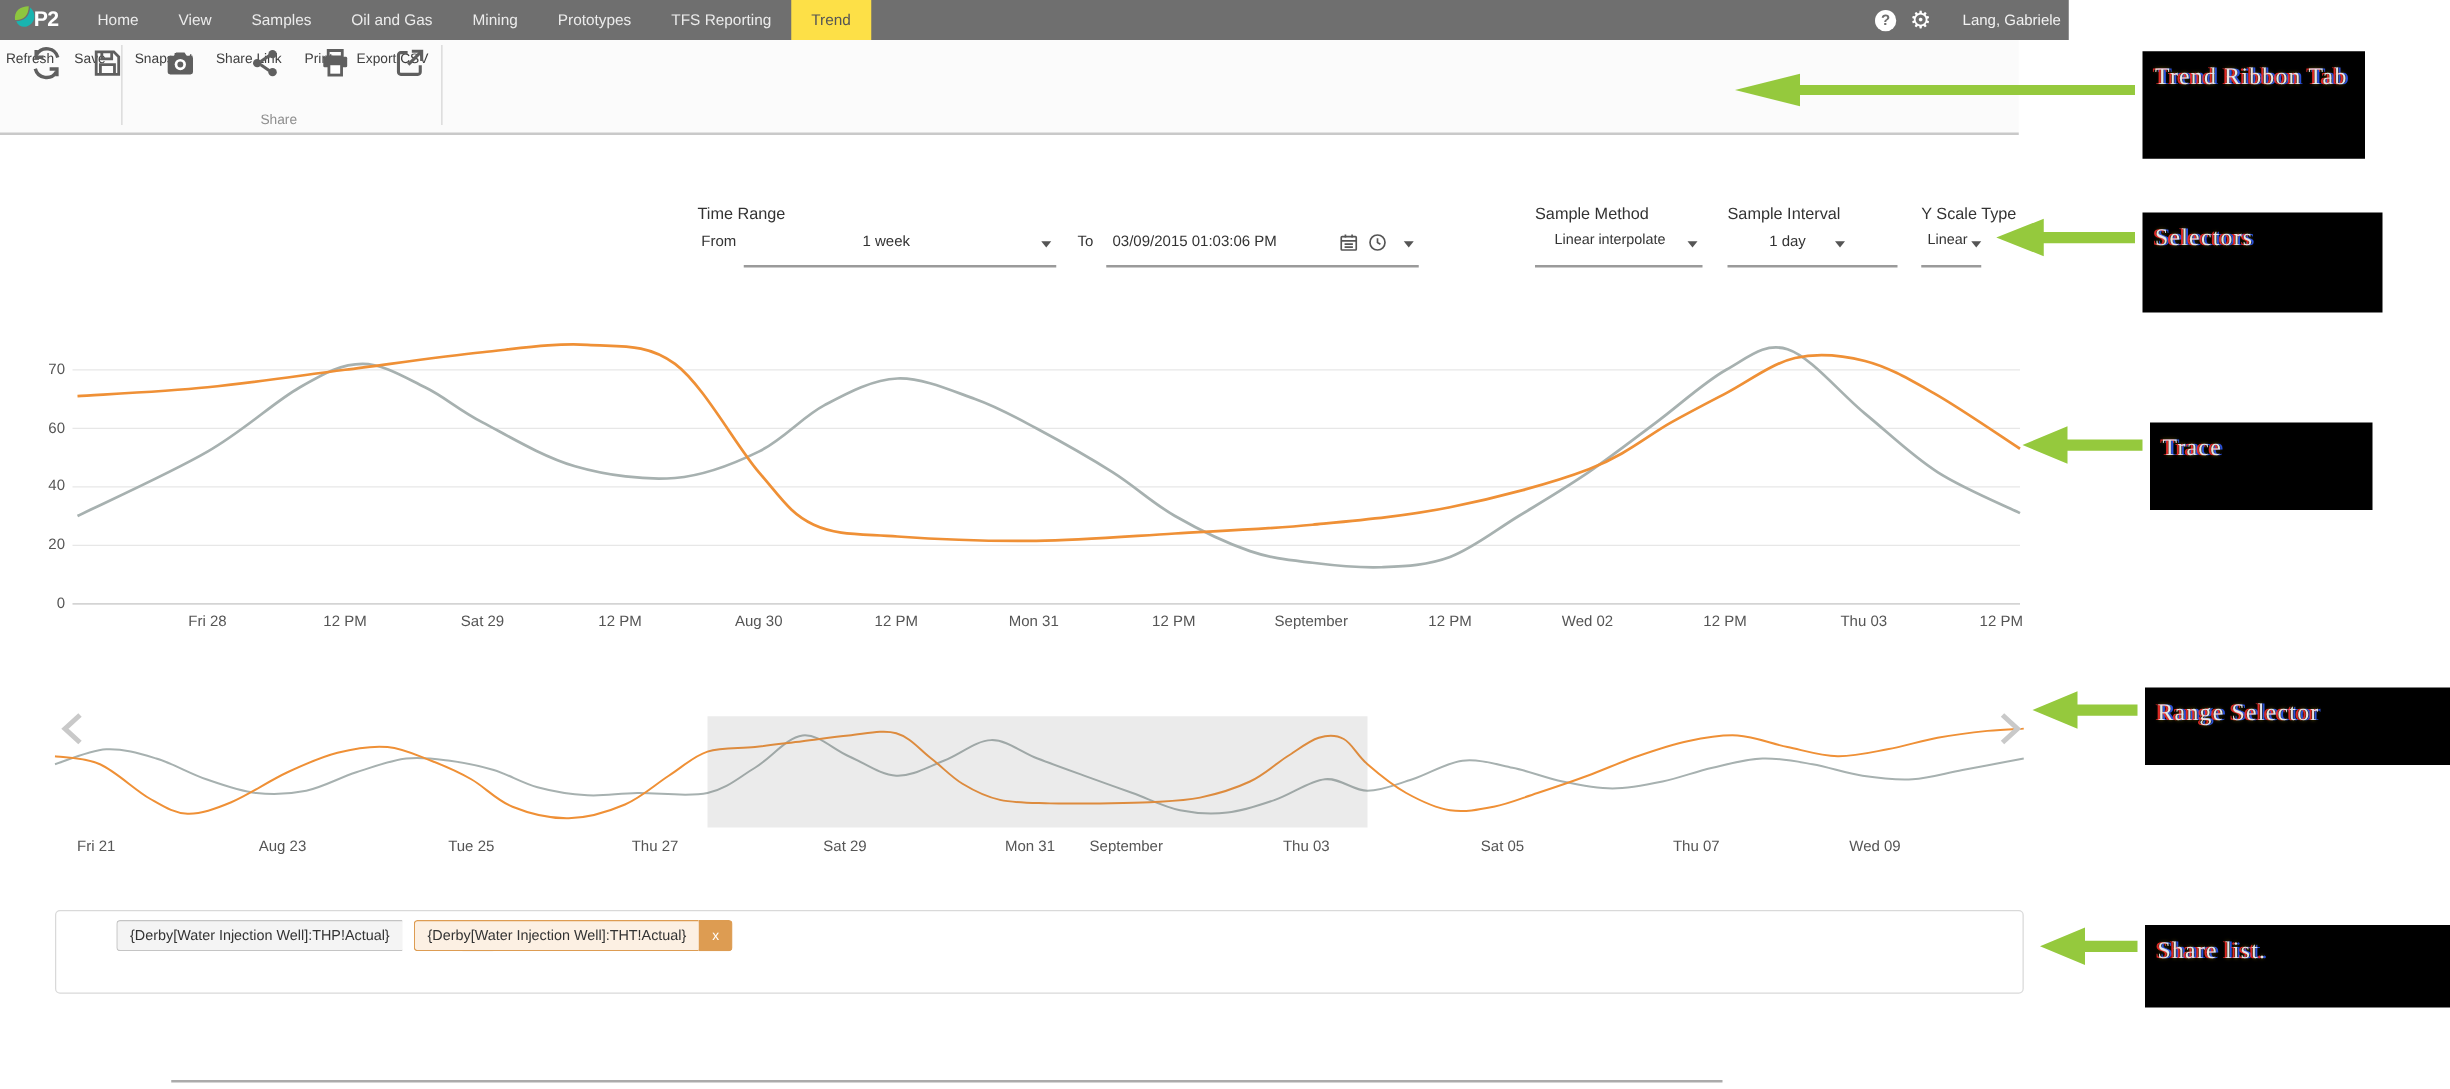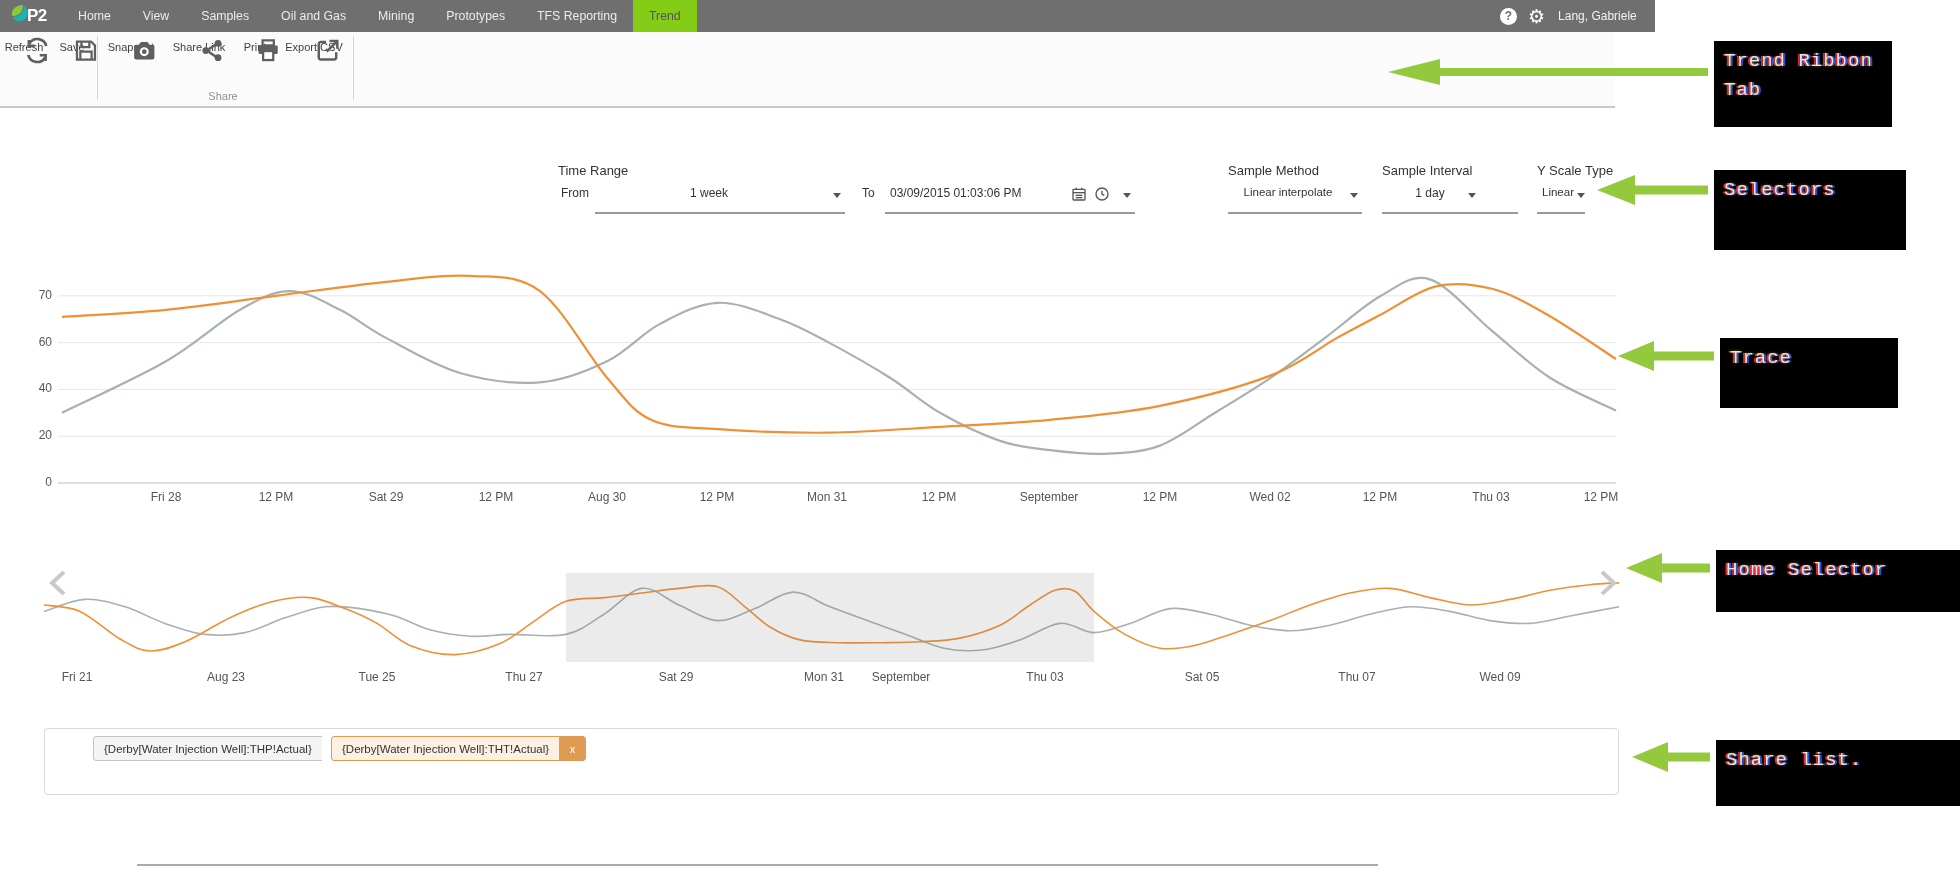--- a/index.html
+++ b/index.html
@@ -8,26 +8,26 @@
     background:#ffffff;font-family:"Liberation Sans",sans-serif;
     -webkit-font-smoothing:antialiased;
   }
   
   .navbar{position:absolute;left:0;top:0;width:1655px;height:32px;background:#6f6f6f;}
   .logo{position:absolute;left:10px;top:3px;width:46px;height:26px;}
   .logo-mark{position:absolute;left:0;top:1px;}
   .logo-text{position:absolute;left:17px;top:3px;color:#fff;font-size:17px;font-weight:bold;letter-spacing:-0.5px;}
   .nav-items{position:absolute;left:62px;top:0;height:32px;display:flex;}
   .nav-item{padding:0 16px;line-height:32px;font-size:12.3px;color:#ececec;cursor:pointer;white-space:nowrap;}
-  .nav-item.active{background:#84cc16;color:#555;}
+  .nav-item.active{background:#fde047;color:#555;}
   .nav-right{position:absolute;left:1500px;top:0;height:32px;display:flex;align-items:center;gap:11px;}
   .help-circle{width:17px;height:17px;border-radius:50%;background:#fff;color:#6f6f6f;font-size:12px;font-weight:bold;
     display:flex;align-items:center;justify-content:center;}
   .gear{color:#fff;font-size:19px;line-height:19px;}
-  .username{color:#f2f2f2;font-size:12px;padding-left:2px;}
+  .username{color:#f2f2f2;font-size:12px;padding-left:2px;margin-left:12px;}
   
   .ribbon{position:absolute;left:0;top:32px;width:1615px;height:74px;background:#fbfbfb;border-bottom:2px solid #c9c9c9;}
   .rb-btn{position:absolute;top:5px;transform:translateX(-50%);display:flex;flex-direction:column;align-items:center;cursor:pointer;}
   .rb-btn .ic{width:27px;height:27px;}
   .rb-btn .lbl{margin-top:4px;font-size:11px;color:#3f3f3f;white-space:nowrap;}
   .rb-sep{position:absolute;top:4px;width:1px;height:64px;background:#d5d5d5;}
   .rb-group{position:absolute;top:58px;transform:translateX(-50%);font-size:11px;color:#8f8f8f;}
   
   .ctl-label{position:absolute;font-size:13px;color:#333;white-space:nowrap;}
   .ctl-value{position:absolute;height:29px;border-bottom:2px solid #9a9a9a;font-size:12px;color:#333;}
@@ -43,21 +43,21 @@
   
   .tagbox{position:absolute;left:44px;top:728px;width:1573px;height:65px;background:#fff;border:1px solid #d9d9d9;border-radius:4px;}
   .pill{position:absolute;top:7px;height:25px;display:inline-flex;border-radius:3px;overflow:hidden;font-size:11.5px;}
   .pill .ptxt{display:flex;align-items:center;padding:0 10px;white-space:nowrap;}
   .pill .pclose{width:25px;display:flex;align-items:center;justify-content:center;color:#fff;font-size:11px;cursor:pointer;}
   .pill.gray .ptxt{background:#f4f4f4;border:1px solid #c4c4c4;border-right:none;border-radius:3px 0 0 3px;color:#333;}
   .pill.gray .pclose{background:#9d9d9d;border:1px solid #9d9d9d;border-radius:0 3px 3px 0;}
   .pill.orange .ptxt{background:#fcf0e3;border:1px solid #dd9c52;border-right:none;border-radius:3px 0 0 3px;color:#333;}
   .pill.orange .pclose{background:#dd9c52;border:1px solid #dd9c52;border-radius:0 3px 3px 0;}
   
-  .ann-box{position:absolute;background:#000;color:#e6e6e6;font-family:Liberation Mono, monospace;
+  .ann-box{position:absolute;background:#000;color:#e6e6e6;font-family:Liberation Serif, serif;
     font-size:19px;line-height:1.55;padding:6px 10px;box-sizing:border-box;letter-spacing:1px;
     text-shadow:-2px 0 0 rgba(255,45,45,.85), 2px 0 0 rgba(45,90,255,.85), 0 0 3px rgba(255,225,0,.5);}
   .bottom-line{position:absolute;left:137px;top:864px;width:1241px;height:2px;background:#ababab;}
 </style>
 </head>
 <body>
 
 <div class="navbar">
   <div class="logo">
     <svg class="logo-mark" width="20" height="22" viewBox="0 0 20 22">
@@ -265,15 +265,15 @@
     <path d="M1388,72 L1440,59 L1440,68 L1708,68 L1708,76 L1440,76 L1440,85 Z" fill="#95c93d"></path>
     <path d="M1597,190 L1635,175 L1635,185.5 L1708,185.5 L1708,194.5 L1635,194.5 L1635,205 Z" fill="#95c93d"></path>
     <path d="M1618,356 L1654,341 L1654,351.5 L1714,351.5 L1714,360.5 L1654,360.5 L1654,371 Z" fill="#95c93d"></path>
     <path d="M1626,568 L1662,553 L1662,563.5 L1710,563.5 L1710,572.5 L1662,572.5 L1662,583 Z" fill="#95c93d"></path>
     <path d="M1632,757 L1668,742 L1668,752.5 L1710,752.5 L1710,761.5 L1668,761.5 L1668,772 Z" fill="#95c93d"></path>
   </svg>
 <div id="ann-boxes">
     <div class="ann-box" style="left: 1714px; top: 41px; width: 178px; height: 86px;">Trend Ribbon Tab</div>
     <div class="ann-box" style="left: 1714px; top: 170px; width: 192px; height: 80px;">Selectors</div>
     <div class="ann-box" style="left: 1720px; top: 338px; width: 178px; height: 70px;">Trace</div>
-    <div class="ann-box" style="left: 1716px; top: 550px; width: 244px; height: 62px;">Home Selector</div>
+    <div class="ann-box" style="left: 1716px; top: 550px; width: 244px; height: 62px;">Range Selector</div>
     <div class="ann-box" style="left: 1716px; top: 740px; width: 244px; height: 66px;">Share list.</div>
   </div>
 
 </body></html>

